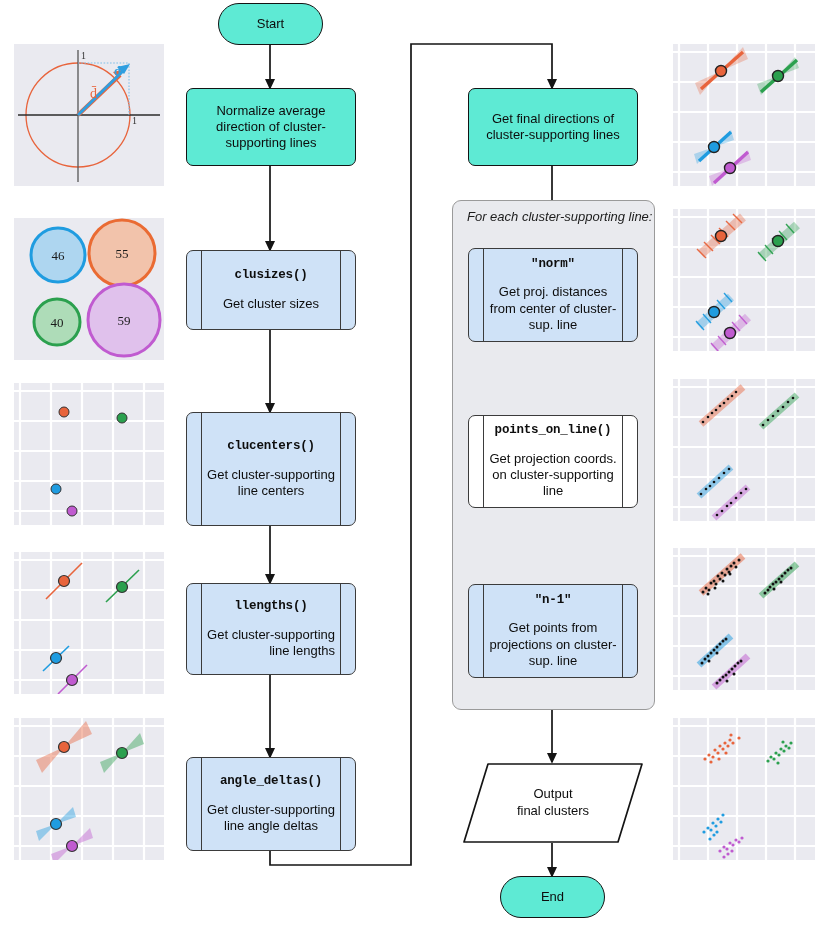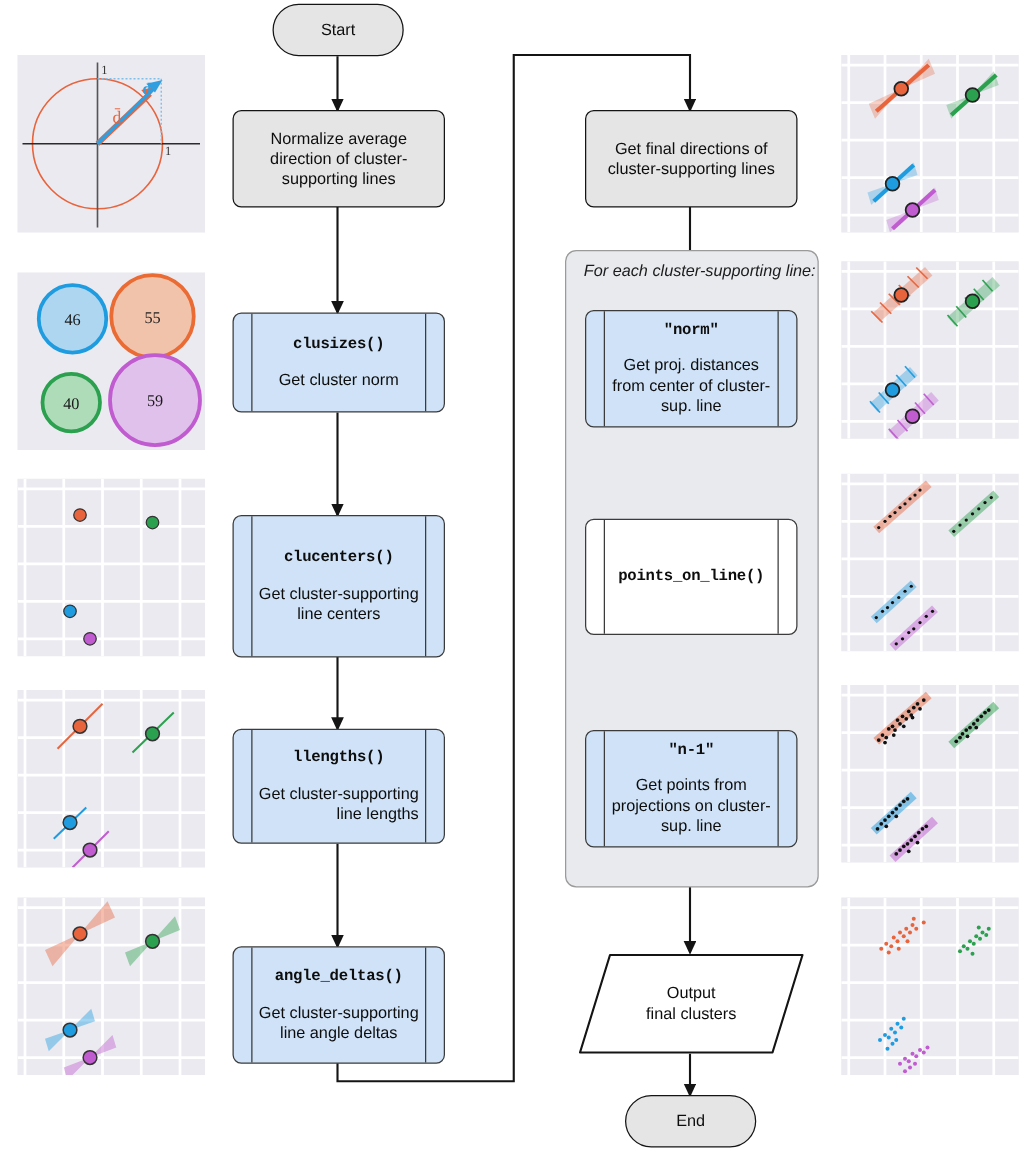--- a/index.html
+++ b/index.html
@@ -1,21 +1,21 @@
 <!DOCTYPE html>
 <html><head>
 <meta charset="utf-8">
 <style>
   html,body{margin:0;padding:0;background:#ffffff;}
   body{width:823px;height:925px;position:relative;overflow:hidden;
        font-family:"Liberation Sans","DejaVu Sans",sans-serif;color:#0d0d0d;}
   
   .node{position:absolute;box-sizing:border-box;display:flex;align-items:center;
         justify-content:center;text-align:center;line-height:1.25;font-size:13px;
-        border:1.6px solid #141414;background:#e5e5e5;}
+        border:1.6px solid #141414;background:#5eead4;}
   .terminator{border-radius:999px;}
   .proc{border-radius:7px;}
   .sub{border-radius:7px;background:#cfe2f7;border:1.6px solid #3b3b3b;}
   .sub .bar{position:absolute;top:0;bottom:0;width:0;border-left:1.6px solid #3b3b3b;}
   .sub .bar.l{left:14px;} .sub .bar.r{right:14px;}
   .sub-inner{padding:0 20px;display:flex;flex-direction:column;gap:12px;
              align-items:center;justify-content:center;width:100%;}
   .mono{font-family:"Liberation Mono","DejaVu Sans Mono",monospace;font-weight:bold;
         font-size:12.5px;letter-spacing:-0.2px;}
   .sub.white{background:#ffffff;}
@@ -482,21 +482,21 @@
 
 <div class="node proc" style="left:186px;top:88px;width:170px;height:78px;padding:0 28px;justify-content:flex-end;">
   <span>Normalize average direction of cluster-supporting lines</span>
 </div>
 
 <div class="node sub" style="left:186px;top:250px;width:170px;height:80px;">
   <span class="bar l"></span>
   <span class="bar r"></span>
   <span class="sub-inner">
     <span class="mono">clusizes()</span>
-    <span>Get cluster norm</span>
+    <span>Get cluster sizes</span>
   </span>
 </div>
 
 <div class="node sub" style="left:186px;top:412px;width:170px;height:114px;">
   <span class="bar l"></span>
   <span class="bar r"></span>
   <span class="sub-inner">
     <span class="mono">clucenters()</span>
     <span>Get cluster-supporting line centers</span>
   </span>
@@ -535,20 +535,21 @@
     <span class="mono">"norm"</span>
     <span>Get proj. distances from center of cluster-sup. line</span>
   </span>
 </div>
 
 <div class="node sub white" style="left:468px;top:415px;width:170px;height:93px;">
   <span class="bar l"></span>
   <span class="bar r"></span>
   <span class="sub-inner">
     <span class="mono">points_on_line()</span>
+    <span>Get projection coords. on cluster-supporting line</span>
   </span>
 </div>
 
 <div class="node sub" style="left:468px;top:584px;width:170px;height:94px;">
   <span class="bar l"></span>
   <span class="bar r"></span>
   <span class="sub-inner">
     <span class="mono">"n-1"</span>
     <span>Get points from projections on cluster-sup. line</span>
   </span>

